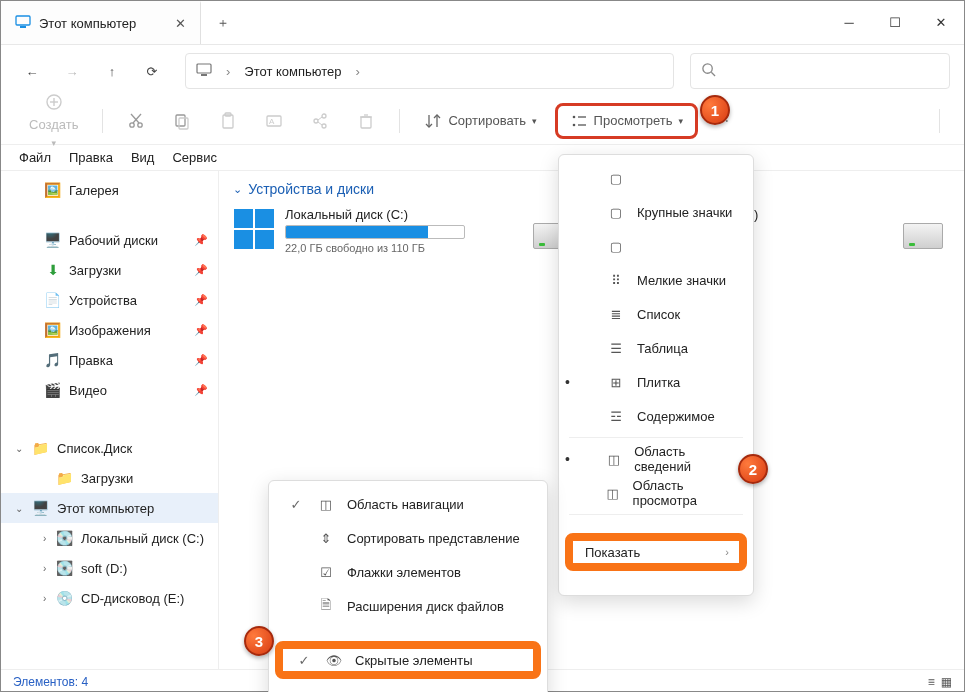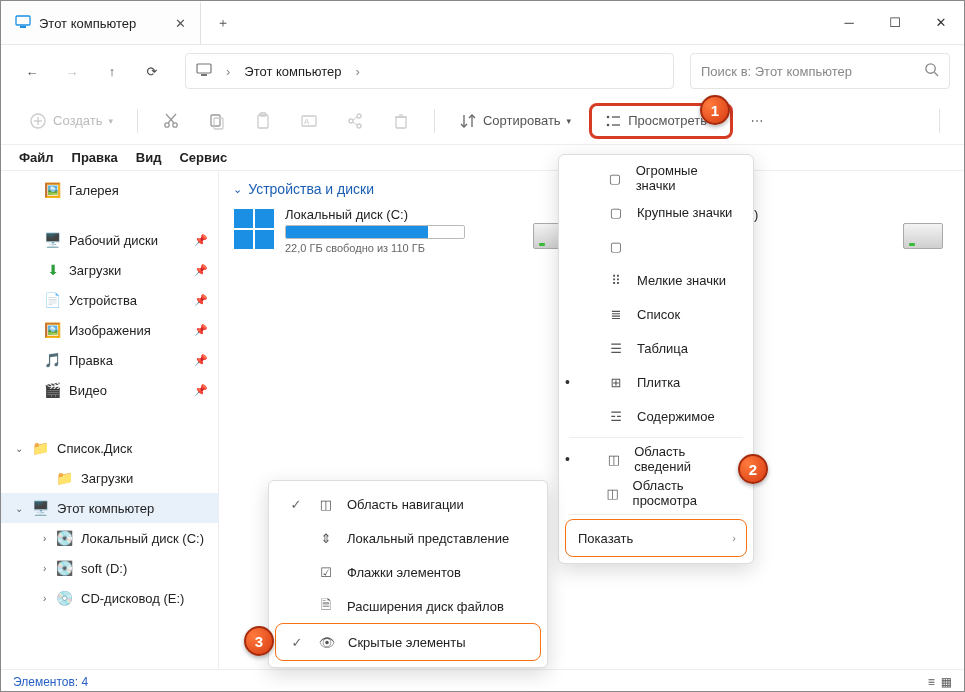--- a/index.html
+++ b/index.html
@@ -17,21 +17,21 @@
   .addrbar{flex:1;height:36px;background:#fff;border:1px solid #e4e4e4;border-radius:4px;display:flex;align-items:center;padding:0 10px;gap:14px;margin:0 10px;}
   .addrbar .chev{color:#888;}
   .searchbox{width:260px;height:36px;border:1px solid #e4e4e4;border-radius:4px;display:flex;align-items:center;padding:0 10px;color:#888;gap:8px;}
   .searchbox .txt{flex:1;}
   .toolbar{height:48px;display:flex;align-items:center;padding:0 18px;gap:8px;border-bottom:1px solid #eee;}
   .tbtn{display:flex;align-items:center;gap:6px;padding:6px 10px;border-radius:4px;color:#555;}
   .tbtn svg{width:18px;height:18px;}
   .tsep{width:1px;height:24px;background:#e3e3e3;margin:0 6px;}
   .tbtn.highlight{border:3px solid #d63b24;border-radius:8px;padding:6px 12px;}
   .spacer{flex:1;}
-  .menuline{height:26px;display:flex;align-items:center;gap:18px;padding:0 18px;border-bottom:1px solid #eee;font-size:13px;font-weight:bold;}
+  .menuline{height:26px;display:flex;align-items:center;gap:18px;padding:0 18px;border-bottom:1px solid #eee;font-size:13px;}
   .body{display:flex;height:calc(692px - 44px - 52px - 48px - 26px - 24px);position:relative;}
   .sidebar{width:218px;border-right:1px solid #eee;overflow-y:auto;padding-top:4px;}
   .sitem{display:flex;align-items:center;gap:8px;height:30px;padding:0 10px 0 44px;position:relative;}
   .sitem.top{padding-left:44px;}
   .sitem .expand{position:absolute;left:22px;color:#666;font-size:10px;}
   .sitem .expand.l2{left:42px;}
   .sitem.selected{background:#e8f0fa;}
   .pin{margin-left:auto;color:#888;font-size:11px;}
   .ic{width:16px;height:16px;display:inline-flex;align-items:center;justify-content:center;font-size:14px;}
   .content{flex:1;padding:10px 14px;position:relative;}
@@ -49,21 +49,21 @@
   .statusbar{height:24px;border-top:1px solid #eee;display:flex;align-items:center;padding:0 12px;font-size:12px;color:#2860c4;}
   .statusbar .viewbtns{margin-left:auto;color:#555;display:flex;gap:6px;}
   
   .menu{position:absolute;background:#fff;border:1px solid #ddd;border-radius:6px;box-shadow:0 6px 20px rgba(0,0,0,.15);padding:6px 0;z-index:20;}
   .mitem{display:flex;align-items:center;height:34px;padding:0 16px 0 18px;gap:12px;position:relative;}
   .mitem .lead{width:18px;display:flex;justify-content:center;color:#666;}
   .mitem .mic{width:18px;display:flex;justify-content:center;color:#555;}
   .mitem .arrow{margin-left:auto;color:#888;font-size:11px;}
   .mitem.bullet::before{content:"•";position:absolute;left:6px;color:#333;font-size:14px;}
   .msep{height:1px;background:#eee;margin:4px 10px;}
-  .m-highlight{border:1px solid #f97316;border-radius:8px;margin:0 6px;padding:0 10px 0 12px;height:38px;}
+  .m-highlight{border:8px solid #f97316;border-radius:8px;margin:18px 6px;padding:0 10px 0 12px;height:38px;}
   
   .badge{position:absolute;width:30px;height:30px;border-radius:50%;background:radial-gradient(circle at 30% 30%,#ff7a3c,#d83b12);color:#fff;font-weight:bold;display:flex;align-items:center;justify-content:center;border:2px solid #a52a0d;box-shadow:0 2px 4px rgba(0,0,0,.3);z-index:40;font-size:15px;}
   .cd-disc{width:40px;height:40px;border-radius:50%;background:radial-gradient(circle,#fff 0,#eee 30%,#ccc 60%,#eee 100%);border:1px solid #aaa;position:relative;}
   .cd-disc::after{content:"";position:absolute;top:15px;left:15px;width:10px;height:10px;border-radius:50%;background:#fff;border:1px solid #999;}
   .winkey{width:40px;height:40px;display:grid;grid-template-columns:1fr 1fr;grid-template-rows:1fr 1fr;gap:2px;}
   .winkey div{background:#1a8fe3;}
 </style>
 </head>
 <body>
 
@@ -96,32 +96,31 @@
       <svg width="16" height="16" viewBox="0 0 16 16">
           <rect x="1" y="2" width="14" height="9" rx="1" fill="none" stroke="#777" stroke-width="1.2"></rect>
           <rect x="5" y="12" width="6" height="2" fill="#777"></rect>
         </svg>
     </span>
     <span class="chev">›</span>
     <span>Этот компьютер</span>
     <span class="chev">›</span>
   </div>
   <div class="searchbox">
-    <span class="txt">Поиск в: Этот компьютер</span>
     <span>
       <svg width="15" height="15" viewBox="0 0 16 16">
           <circle cx="7" cy="7" r="5" fill="none" stroke="#888" stroke-width="1.4"></circle>
           <line x1="11" y1="11" x2="15" y2="15" stroke="#888" stroke-width="1.4"></line>
         </svg>
     </span>
   </div>
 </div>
 
 <div class="toolbar">
-  <div class="tbtn" style="color:#bbb;">
+  <div class="tbtn" style="color:#bbb;flex-direction:column;">
     <svg viewBox="0 0 18 18">
         <circle cx="9" cy="9" r="7" fill="none" stroke="#ccc" stroke-width="1.4"></circle>
         <line x1="9" y1="5" x2="9" y2="13" stroke="#ccc" stroke-width="1.4"></line>
         <line x1="5" y1="9" x2="13" y2="9" stroke="#ccc" stroke-width="1.4"></line>
       </svg>
     <span>Создать</span>
     <span style="font-size:9px;">▾</span>
   </div>
   <div class="tsep"></div>
   <div class="tbtn">
@@ -318,21 +317,20 @@
   <div class="viewbtns">
     <span>≡</span>
     <span>▦</span>
   </div>
 </div>
 
 <div class="menu" style="top:154px;left:558px;width:196px;">
   <div class="mitem">
       <span class="lead"></span>
       <span class="mic">▢</span>
-      <span>Огромные значки</span>
     </div>
   <div class="mitem">
       <span class="lead"></span>
       <span class="mic">▢</span>
       <span>Крупные значки</span>
     </div>
   <div class="mitem">
       <span class="lead"></span>
       <span class="mic">▢</span>
     </div>
@@ -381,21 +379,21 @@
 
 <div class="menu" style="top:480px;left:268px;width:280px;">
   <div class="mitem">
       <span class="lead">✓</span>
       <span class="mic">◫</span>
       <span>Область навигации</span>
     </div>
   <div class="mitem">
       <span class="lead"></span>
       <span class="mic">⇕</span>
-      <span>Локальный представление</span>
+      <span>Сортировать представление</span>
     </div>
   <div class="mitem">
       <span class="lead"></span>
       <span class="mic">☑</span>
       <span>Флажки элементов</span>
     </div>
   <div class="mitem">
       <span class="lead"></span>
       <span class="mic">🗎</span>
       <span>Расширения диск файлов</span>

